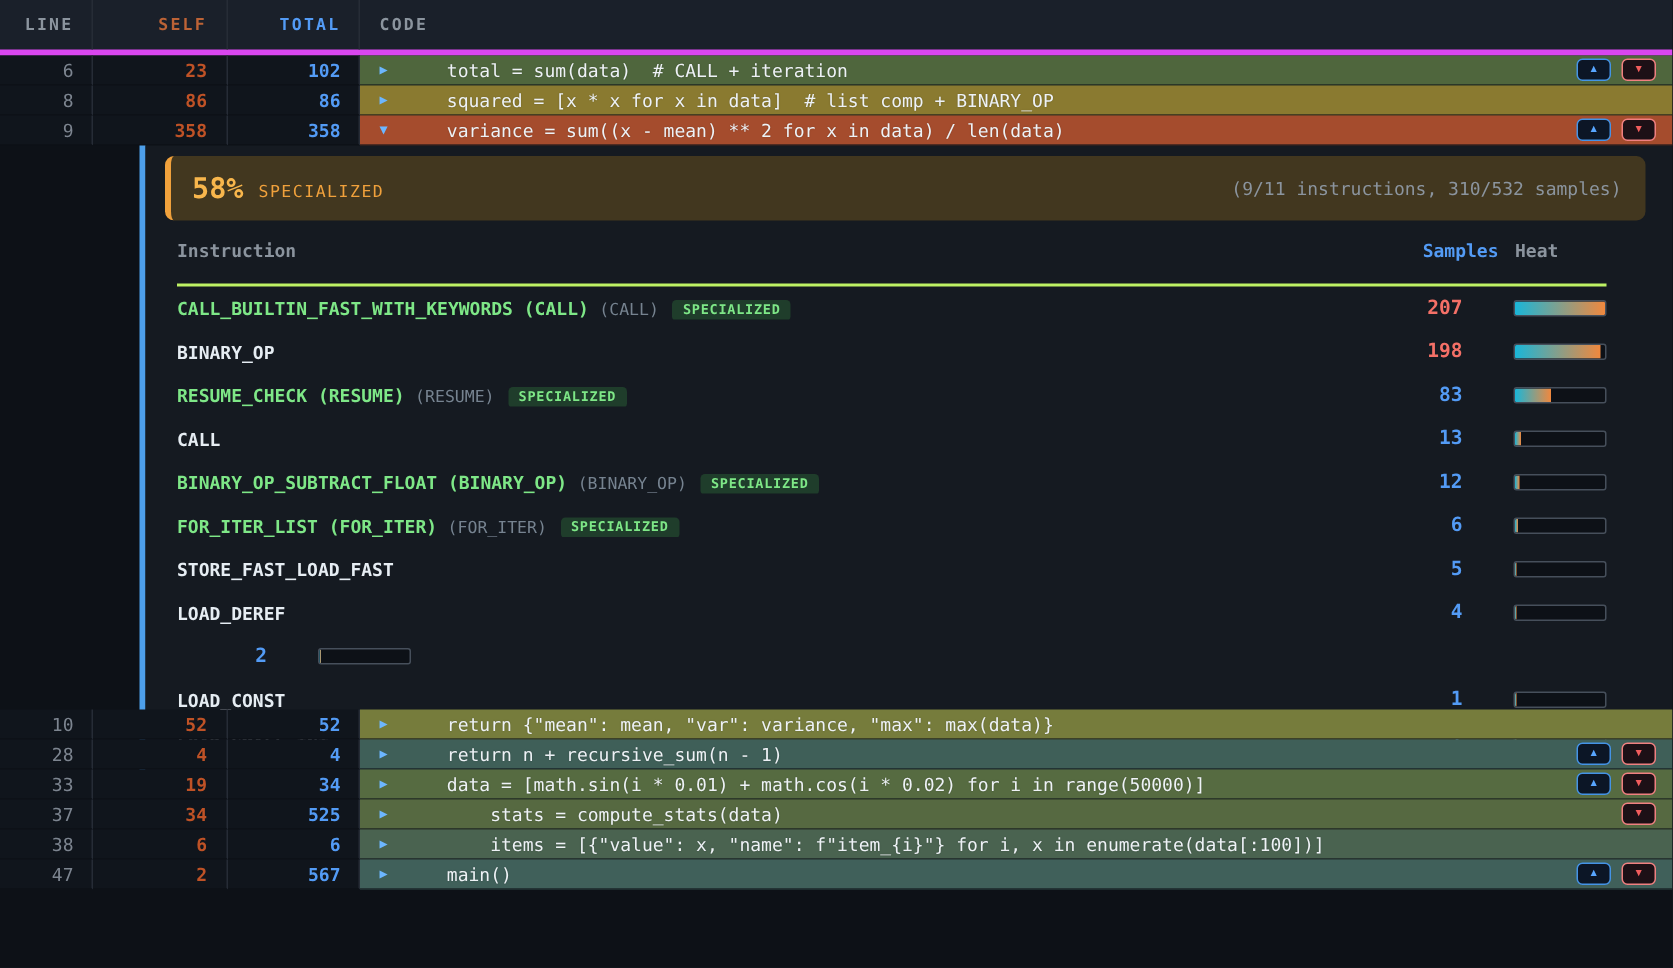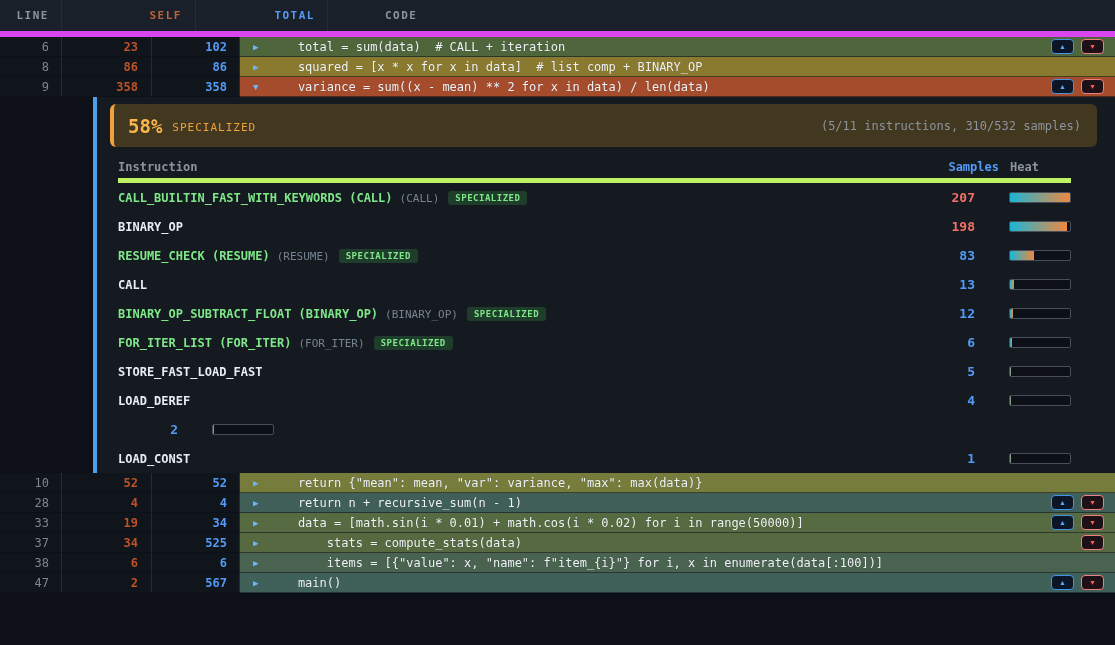--- a/index.html
+++ b/index.html
@@ -3,21 +3,21 @@
 <meta charset="utf-8">
 <style>
   * { margin:0; padding:0; box-sizing:border-box; }
   html,body { width:1115px; height:645px; overflow:hidden; }
   body {
     background:#0d1117;
     font-family:"DejaVu Sans Mono", monospace;
     color:#e6edf3;
   }
   
-  .thead { display:flex; height:37px; background:#1a202a; border-bottom:6px solid #d946ef;gap:44px; }
+  .thead { display:flex; height:37px; background:#1a202a; border-bottom:4px solid #d946ef; }
   .thead .cell {
     display:flex; align-items:center; font-size:11px; font-weight:bold;
     letter-spacing:1.5px; color:#8b949e;
   }
   .cell-line  { width:62px;  justify-content:flex-end; padding-right:12px; border-right:1px solid #262c36; }
   .cell-self  { width:90px;  justify-content:flex-end; padding-right:13px; border-right:1px solid #262c36; }
   .cell-total { width:88px;  justify-content:flex-end; padding-right:12px; border-right:1px solid #262c36; }
   .cell-code  { flex:1; justify-content:flex-start; padding-left:13px; }
   .thead .cell-self  { color:#bd6336; }
   .thead .cell-total { color:#539bf5; }
@@ -53,21 +53,21 @@
   .banner {
     margin:7px 18px 0 13px; height:43px; background:#42371f;
     border-left:4px solid #f0a13c; border-radius:6px;
     display:flex; align-items:center; padding:0 16px 0 14px;
   }
   .banner .pct { color:#f8b64c; font-size:19px; font-weight:bold; }
   .banner .pct-label { color:#f0a13c; font-size:11px; letter-spacing:1px; margin-left:10px; margin-top:3px; }
   .banner .detail { margin-left:auto; color:#8b949e; font-size:12px; }
 
   .itable { margin:13px 44px 0 21px; }
-  .ithead { display:flex; align-items:center; padding-bottom:4px; border-bottom:5px solid #bef264;
+  .ithead { display:flex; align-items:center; padding-bottom:15px; border-bottom:2px solid #bef264;
             font-size:12px; font-weight:bold; color:#8b949e; }
   .ih-name { flex:1; }
   .ih-samples { width:60px; text-align:right; color:#539bf5; }
   .ih-heat { width:62px; margin-left:10px; padding-left:1px; }
 
   .irow { display:flex; align-items:center; height:29px;gap:24px; }
   .i-name { flex:1; font-size:12px; font-weight:bold; white-space:nowrap; overflow:hidden; }
   .i-name.spec { color:#7ee787; }
   .i-name.plain { color:#e6edf3; }
   .i-base { color:#768390; font-weight:normal; font-size:11px; margin-left:7px; }
@@ -135,21 +135,21 @@
     </div>
 
   <div class="expanded">
     <div class="gutter"></div>
     <div class="vline"></div>
     <div class="panel">
 
       <div class="banner">
         <span class="pct">58%</span>
         <span class="pct-label">SPECIALIZED</span>
-        <span class="detail">(5/11 instructions, 310/532 samples)</span>
+        <span class="detail">(9/11 instructions, 310/532 samples)</span>
       </div>
 
       <div class="itable">
         <div class="ithead">
           <span class="ih-name">Instruction</span>
           <span class="ih-samples">Samples</span>
           <span class="ih-heat">Heat</span>
         </div>
         <div id="instr-rows">
             <div class="irow">

